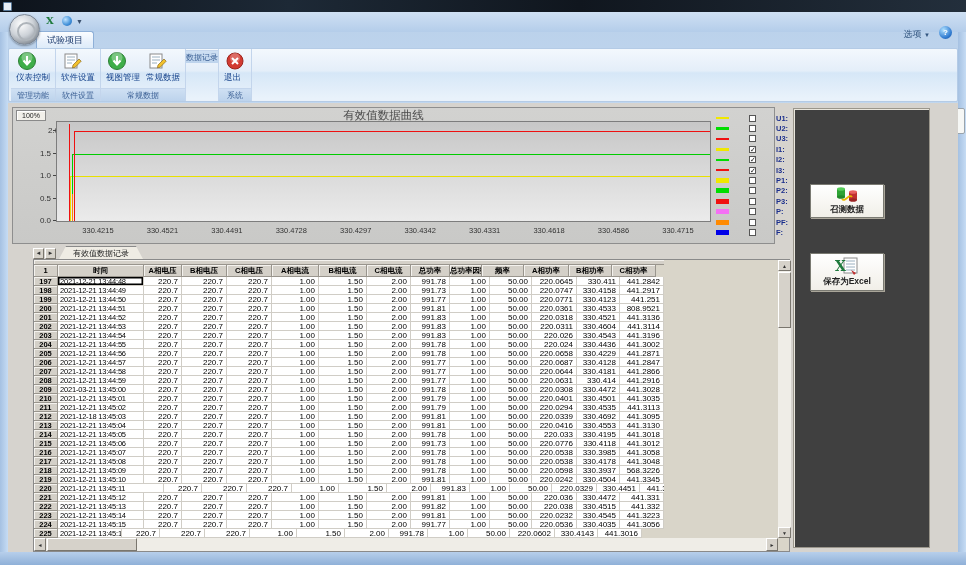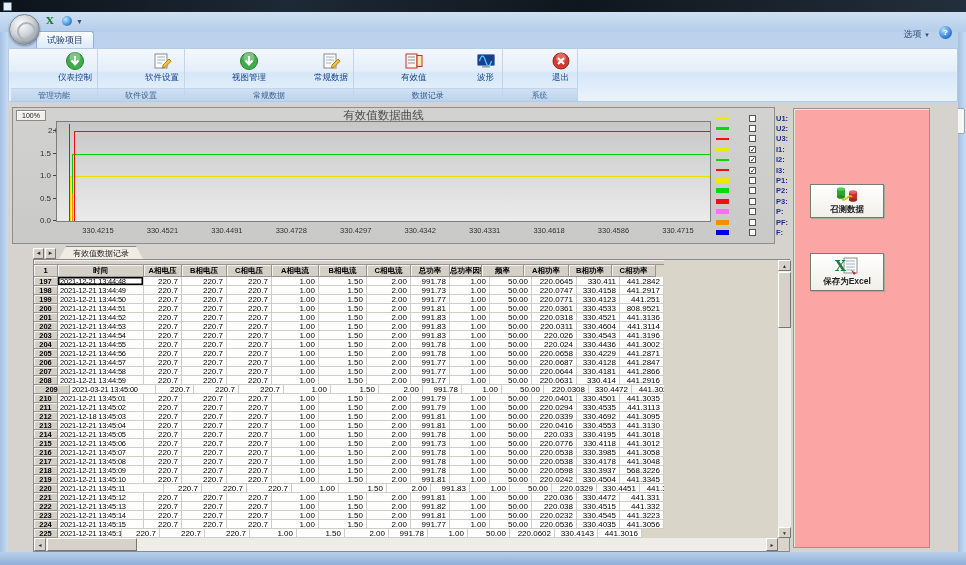--- a/index.html
+++ b/index.html
@@ -36,22 +36,22 @@
     background:linear-gradient(180deg,#fbfdff,#e7f0fb 60%,#dcebf9);
     border:1px solid #8fb0d8; border-bottom:none; border-radius:3px 3px 0 0;
     font-size:9px; color:#1e3c6e; line-height:17px; }
   #ribbonbody { position:absolute; left:8px; top:48px; width:950px; height:54px;
     background:linear-gradient(180deg,#f3f8fd,#e4eef9 42%,#d6e7f7 46%,#e9f2fb 95%);
     border:1px solid #b4cbe6; border-radius:2px; }
   #groups { position:absolute; left:2px; top:0; height:52px; display:flex; }
   .rgroup { display:flex; flex-direction:column; border-right:1px solid #c3d5ec;
     padding:1px 3px 0 3px; }
   .rbtns { display:flex; flex:1; align-items:flex-start; justify-content:center; gap:2px; }
-  .rbtn { display:flex; flex-direction:column; align-items:center; padding:1px 2px;
-    cursor:default;margin-left:42px; }
+  .rbtn { display:flex; flex-direction:column; align-items:flex-start; padding:1px 2px;
+    cursor:default; }
   .rbtn svg { display:block; }
   .rbtn .rlabel { font-size:8.5px; color:#15428b; white-space:nowrap; margin-top:1px; }
   .rcap { height:13px; margin:0 -3px; text-align:center; font-size:8px; color:#3a5f94;
     background:linear-gradient(180deg,#cfe0f3,#bdd3ec); border-top:1px solid #c3d5ec;
     line-height:13px; }
 
   
   #connpanel { position:absolute; left:535px; top:59px; width:421px; height:26px;
     background:#f6f7f5; border:1px solid #9aa4ac; border-radius:2px;
     display:flex; align-items:center; justify-content:flex-end; gap:7px;
@@ -127,21 +127,21 @@
     border-color:#fff #7a766e #7a766e #fff; font-size:5px; color:#333; text-align:center; }
   #vscroll { position:absolute; left:744px; top:0; width:13px; height:278px; background:#efede7; }
   #vthumb { position:absolute; left:0; top:12px; width:13px; height:56px; background:#d6d2ca;
     border:1px solid; border-color:#fff #7a766e #7a766e #fff; }
   #hscroll { position:absolute; left:0; top:278px; width:744px; height:13px; background:#efede7; }
   #hthumb { position:absolute; left:13px; top:0; width:90px; height:13px; background:#d6d2ca;
     border:1px solid; border-color:#fff #7a766e #7a766e #fff; }
 
   
   #sidebar { position:absolute; left:785px; top:5px; width:137px; height:440px;
-    background:#fca5a5; border:1px solid #9a968c; box-shadow:inset 1px 1px 0 #e9e6dd; }
+    background:#404040; border:1px solid #9a968c; box-shadow:inset 1px 1px 0 #e9e6dd; }
   .sidebtn { position:absolute; left:16px; width:74px; background:linear-gradient(180deg,#ffffff,#f1efe8);
     border:1px solid #7a7a72; box-shadow:1px 1px 0 #aba append89; box-shadow:1px 1px 0 #aaa69a;
     display:flex; flex-direction:column; align-items:center; justify-content:center; gap:1px; }
   .sidebtn .blabel { font-size:8.5px; font-weight:bold; color:#222; white-space:nowrap; }
 
   #bottomframe { position:absolute; left:0; top:552px; width:966px; height:13px;
     background:linear-gradient(180deg,#b7cfeb,#8fb0d8); }
   .sideframe { position:absolute; top:12px; width:8px; height:553px;
     background:linear-gradient(90deg,#a5c1e2,#c6dcf4); }
 </style>
@@ -224,43 +224,20 @@
                   <path d="M6 6h8M6 9h8M6 12h5" stroke="#9ab0c0" stroke-width="1"></path>
                   <path d="M12 14l6-6 2.2 2.2-6 6-2.8.6z" fill="#f2c12c" stroke="#8a6a20" stroke-width=".7"></path>
                 </svg>
               </span>
               <span class="rlabel">常规数据</span>
             </div>
           </div>
           <div class="rcap">常规数据</div>
         </div>
         <div class="rgroup">
-          <div class="rbtns">
-            <div class="rbtn">
-              <span>
-                <svg width="22" height="20" viewBox="0 0 22 20">
-                  <rect x="3" y="3" width="11" height="14" fill="#fdf8ec" stroke="#c03030"></rect>
-                  <path d="M5 6h7M5 9h7M5 12h7" stroke="#7a94aa" stroke-width="1"></path>
-                  <rect x="14" y="4.5" width="5" height="11" fill="#ffe9a8" stroke="#c03030"></rect>
-                </svg>
-              </span>
-              <span class="rlabel">有效值</span>
-            </div>
-            <div class="rbtn">
-              <span>
-                <svg width="22" height="20" viewBox="0 0 22 20">
-                  <rect x="2.5" y="3.5" width="17" height="11" rx="1" fill="#16418f" stroke="#6d85bd"></rect>
-                  <path d="M4.5 10c2-6.5 4-6.5 6 0s4 6.5 6 0" stroke="#4fd6ff" stroke-width="1.2" fill="none"></path>
-                  <rect x="7" y="15" width="8" height="1.6" fill="#9aa8b8"></rect>
-                  <rect x="9" y="14.3" width="4" height="1" fill="#7a8a9a"></rect>
-                </svg>
-              </span>
-              <span class="rlabel">波形</span>
-            </div>
-          </div>
           <div class="rcap">数据记录</div>
         </div>
         <div class="rgroup">
           <div class="rbtns">
             <div class="rbtn">
               <span>
                 <svg width="22" height="20" viewBox="0 0 22 20">
                   <circle cx="11" cy="10" r="8" fill="#d23b32" stroke="#9c241c"></circle>
                   <circle cx="11" cy="7" r="5" fill="rgba(255,255,255,.25)"></circle>
                   <path d="M8 7l6 6M14 7l-6 6" stroke="#fff" stroke-width="2"></path>
@@ -614,21 +591,21 @@
               <div class="gcell num" style="width: 48px;">1.50</div>
               <div class="gcell num" style="width: 44px;">2.00</div>
               <div class="gcell num" style="width: 39px;">991.77</div>
               <div class="gcell num" style="width: 40px;">1.00</div>
               <div class="gcell num" style="width: 42px;">50.00</div>
               <div class="gcell num" style="width: 45px;">220.0631</div>
               <div class="gcell num" style="width: 43px;">330.414</div>
               <div class="gcell num" style="width: 44px;">441.2916</div>
             </div>
             <div class="grow">
-              <div class="gcell rnum" style="width: 36px;">209</div>
+              <div class="gcell rnum" style="width: 24px;">209</div>
               <div class="gcell time" style="width: 86px;">2021-03-21 13:45:00</div>
               <div class="gcell num" style="width: 38px;">220.7</div>
               <div class="gcell num" style="width: 45px;">220.7</div>
               <div class="gcell num" style="width: 45px;">220.7</div>
               <div class="gcell num" style="width: 47px;">1.00</div>
               <div class="gcell num" style="width: 48px;">1.50</div>
               <div class="gcell num" style="width: 44px;">2.00</div>
               <div class="gcell num" style="width: 39px;">991.78</div>
               <div class="gcell num" style="width: 40px;">1.00</div>
               <div class="gcell num" style="width: 42px;">50.00</div>

